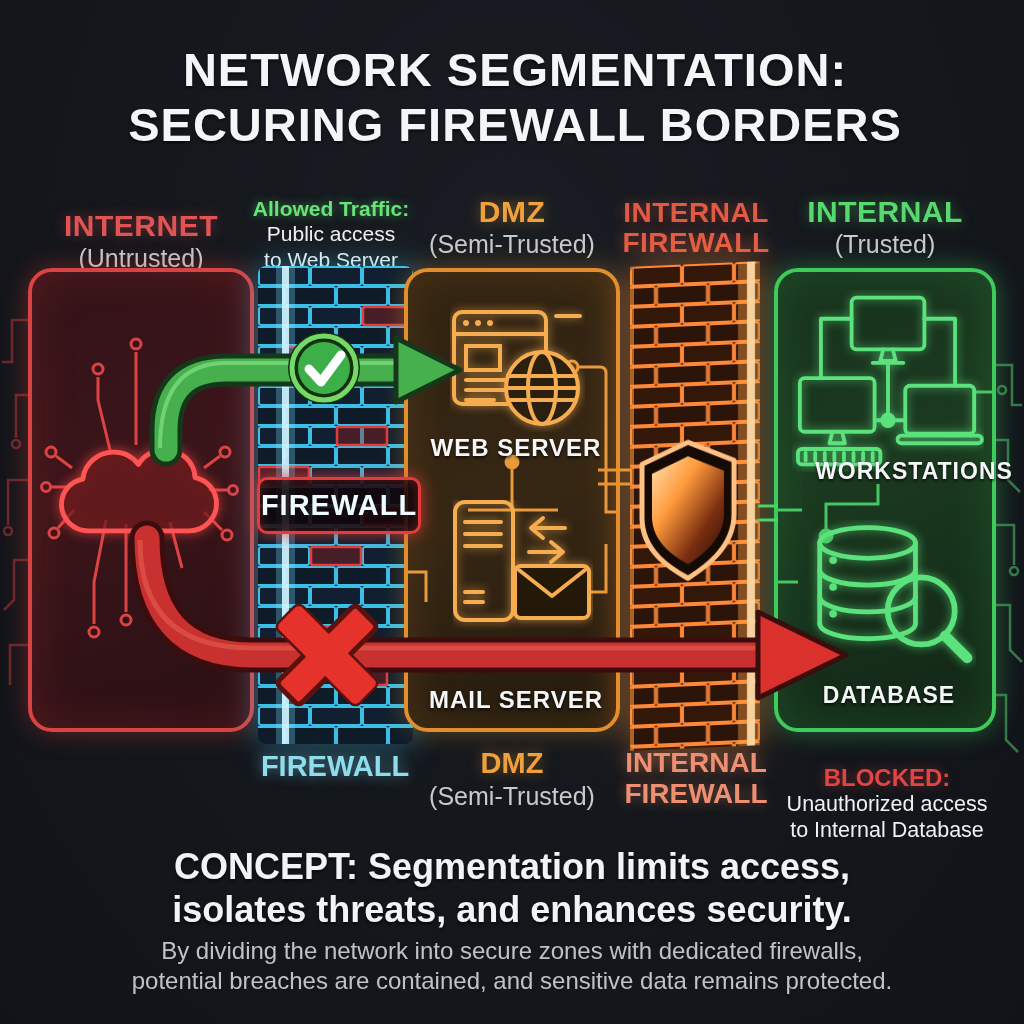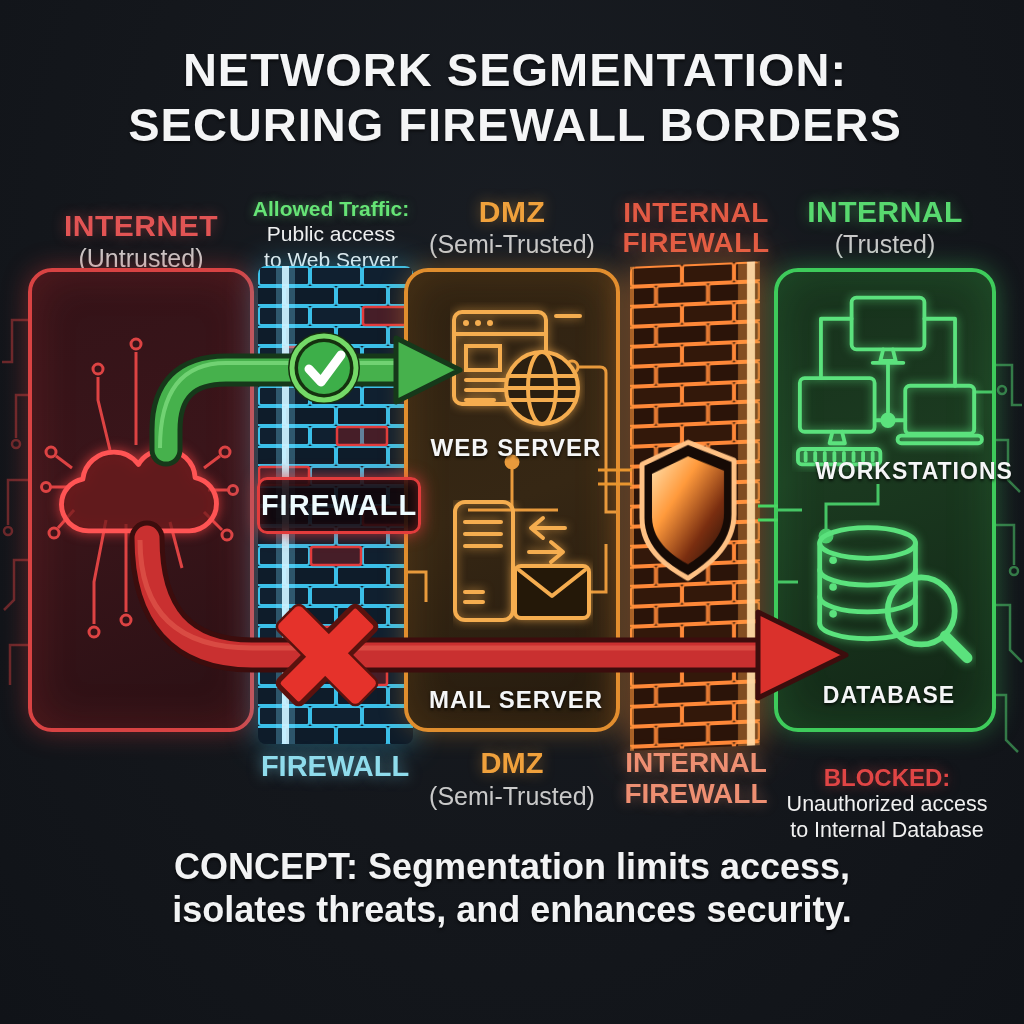--- a/index.html
+++ b/index.html
@@ -346,14 +346,18 @@
   <div class="abs ctr" style="left:770px;width:234px;top:764px;">
     <div class="b-blocked-t">BLOCKED:</div>
     <div class="b-blocked-l">Unauthorized access</div>
     <div class="b-blocked-l">to Internal Database</div>
   </div>
 
   <div class="abs ctr concept">
     <span>CONCEPT: Segmentation limits access,</span>
     <span>isolates threats, and enhances security.</span>
   </div>
+  <div class="abs ctr subtext">
+    <span>By dividing the network into secure zones with dedicated firewalls,</span>
+    <span>potential breaches are contained, and sensitive data remains protected.</span>
+  </div>
 
 </div>
 
 </body></html>

